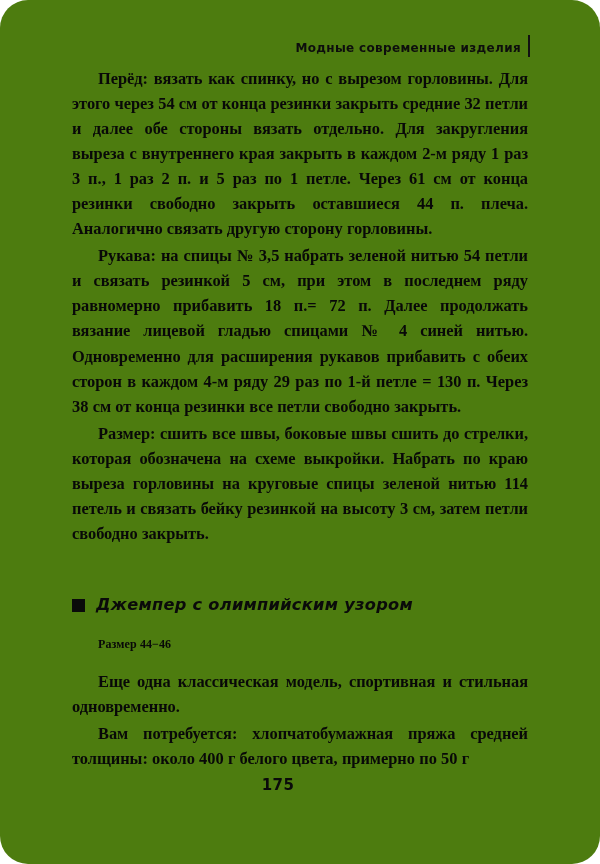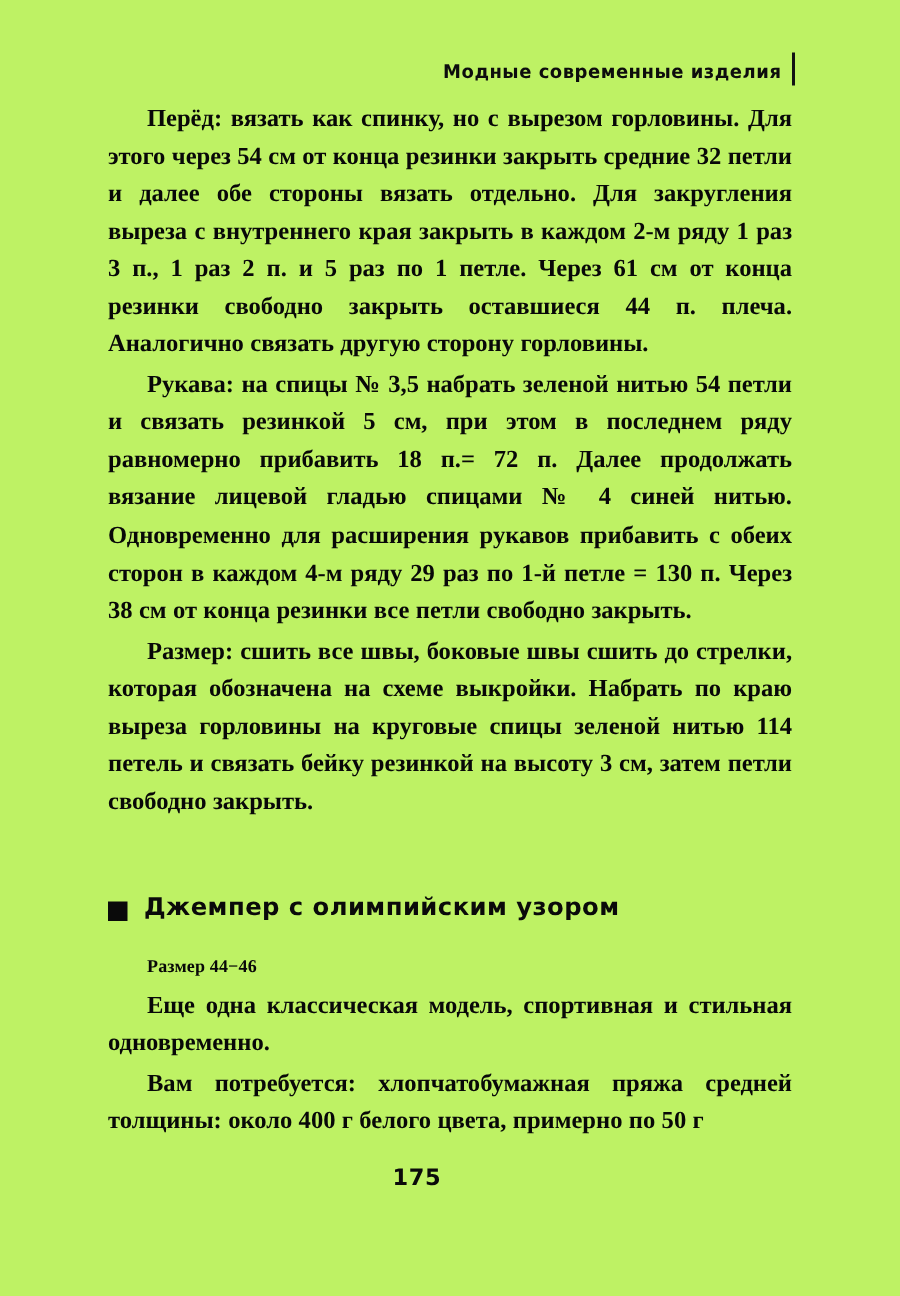--- a/index.html
+++ b/index.html
@@ -13,21 +13,22 @@
     position: relative;
     overflow: hidden;
     font-family: "Liberation Serif", "DejaVu Serif", serif;
     color: #000000;
     -webkit-font-smoothing: none;
   }
 
   .page {
     position: absolute;
     inset: 0;
-    background: #bef264;
+    background: #4d7c0f;
+    border-radius: 28px;
   }
 
   
   .running-head {
     position: absolute;
     top: 30px;
     left: 72px;
     right: 70px;
     height: 26px;
     display: flex;
@@ -81,23 +82,24 @@
   }
 
   
   p.para .run {
     font-weight: 700;
   }
 
   
   .section-heading {
     display: flex;
-    align-items: flex-end;
+    align-items: center;
     margin-top: 50px;
     margin-left: 0px;
+    font-style: italic;
   }
   .bullet-square {
     width: 13px;
     height: 13px;
     background: #0a0a0a;
     flex: 0 0 auto;
     margin-right: 11px;
     margin-top: 1px;
   }
   .section-heading-text {
@@ -113,21 +115,21 @@
   .subheading {
     margin: 18px 0 0 0;
     text-indent: 26px;
     font-size: 12px;
     line-height: 25.05px;
     font-weight: 700;
     letter-spacing: 0.1px;
     color: #080808;
   }
 
-  p.tight { margin-top: 0; }
+  p.tight { margin-top: 12px; }
 
   
   .folio {
     position: absolute;
     top: 776px;
     left: 0;
     width: 556px;
     text-align: center;
     font-family: "DejaVu Sans", "Liberation Sans", sans-serif;
     font-weight: 700;

